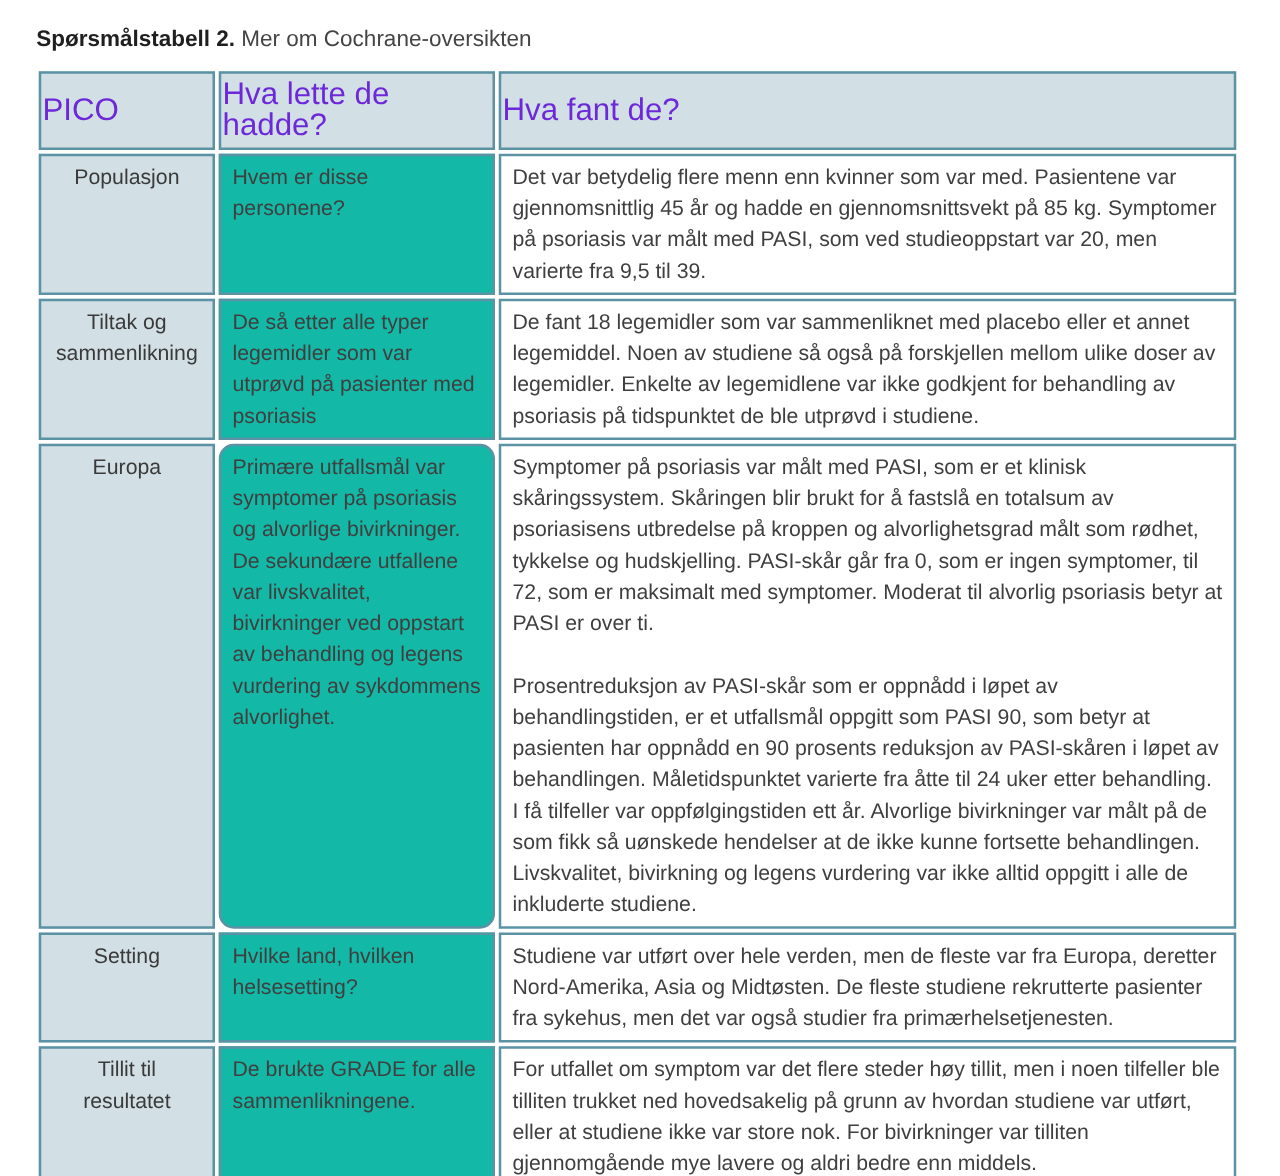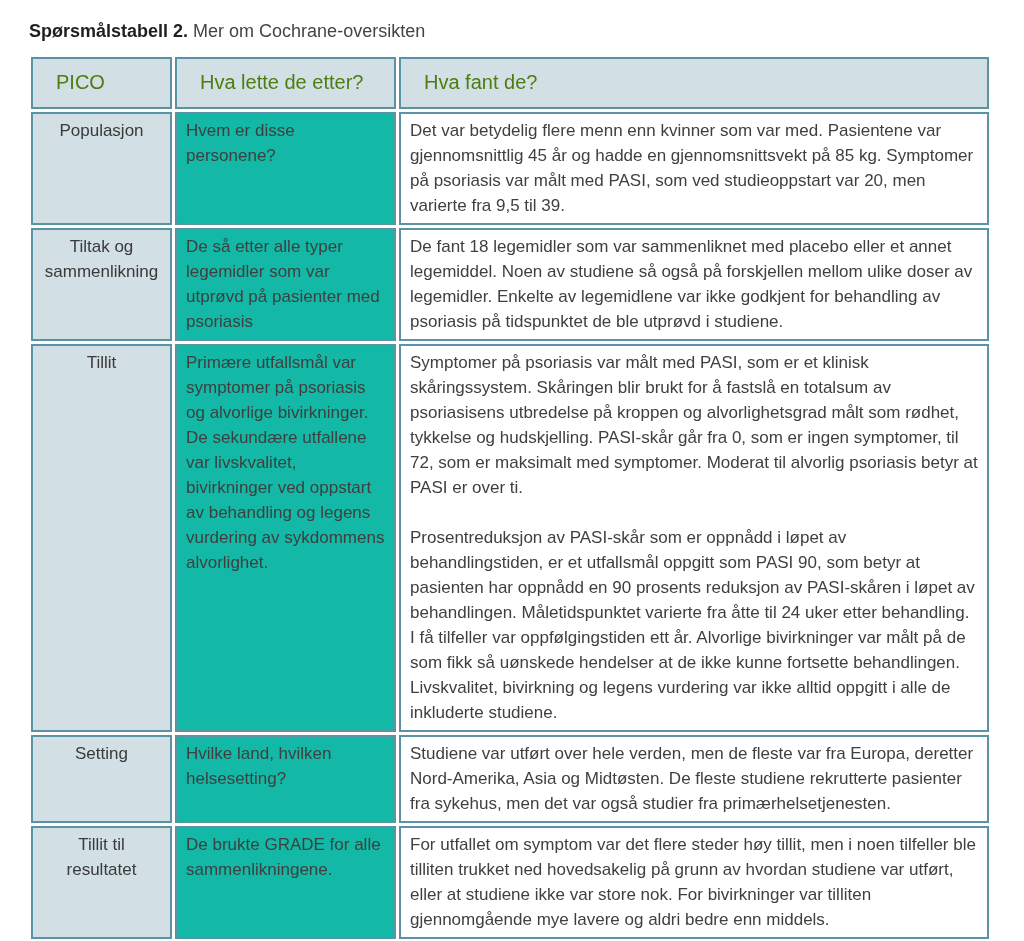--- a/index.html
+++ b/index.html
@@ -38,34 +38,34 @@
     vertical-align: top;
     box-sizing: border-box;
     padding: 4px 9px 5px 9px;
     font-size: 17px;
     line-height: 25px;
     overflow: hidden;
   }
   table.pico th {
     background: #d2dfe4;
     font-weight: normal;
-    font-size: 20px;
-    color: #4d7c0f;
+    font-size: 25px;
+    color: #6d28d9;
     text-align: left;
     vertical-align: middle;
-    padding-left: 23px;
+    padding-left: 1px;
   }
   td.pico-cell {
     background: #d2dfe4;
     color: #3a3a3a;
     text-align: center;
   }
   td.mid-cell { background: #14b8a6; }
   td.found-cell { background: #ffffff; }
-  td.loose { line-height: 38px; }
+  td.loose { line-height: 38px; border-radius: 12px; }
   td.found-cell p { margin: 0; }
   td.found-cell p + p { margin-top: 25px; }
   tr.h-head  { height: 52px; }
   tr.h-r1    { height: 110px; }
   tr.h-r2    { height: 104px; }
   tr.h-r3    { height: 374px; }
   tr.h-r4    { height: 80px; }
   tr.h-r5    { height: 107px; }
 </style>
 </head>
@@ -79,41 +79,41 @@
 
   <table class="pico">
     <colgroup>
       <col style="width:141px">
       <col style="width:221px">
       <col style="width:590px">
     </colgroup>
     <thead>
       <tr class="h-head">
         <th>PICO</th>
-        <th>Hva lette de etter?</th>
+        <th>Hva lette de hadde?</th>
         <th>Hva fant de?</th>
       </tr>
     </thead>
     <tbody>
       <tr class="h-r1">
         <td class="pico-cell">Populasjon</td>
         <td class="mid-cell">Hvem er disse personene?</td>
         <td class="found-cell">
           <p>Det var betydelig flere menn enn kvinner som var med. Pasientene var gjennomsnittlig 45 år og hadde en gjennomsnittsvekt på 85 kg. Symptomer på psoriasis var målt med PASI, som ved studieoppstart var 20, men varierte fra 9,5 til 39.</p>
         </td>
       </tr>
       <tr class="h-r2">
         <td class="pico-cell">Tiltak og sammenlikning</td>
         <td class="mid-cell">De så etter alle typer legemidler som var utprøvd på pasienter med psoriasis</td>
         <td class="found-cell">
           <p>De fant 18 legemidler som var sammenliknet med placebo eller et annet legemiddel. Noen av studiene så også på forskjellen mellom ulike doser av legemidler. Enkelte av legemidlene var ikke godkjent for behandling av psoriasis på tidspunktet de ble utprøvd i studiene.</p>
         </td>
       </tr>
       <tr class="h-r3">
-        <td class="pico-cell">Tillit</td>
+        <td class="pico-cell">Europa</td>
         <td class="mid-cell loose">Primære utfallsmål var symptomer på psoriasis og alvorlige bivirkninger. De sekundære utfallene var livskvalitet, bivirkninger ved oppstart av behandling og legens vurdering av sykdommens alvorlighet.</td>
         <td class="found-cell">
           <p>Symptomer på psoriasis var målt med PASI, som er et klinisk skåringssystem. Skåringen blir brukt for å fastslå en totalsum av psoriasisens utbredelse på kroppen og alvorlighetsgrad målt som rødhet, tykkelse og hudskjelling. PASI-skår går fra 0, som er ingen symptomer, til 72, som er maksimalt med symptomer. Moderat til alvorlig psoriasis betyr at PASI er over ti.</p>
           <p>Prosentreduksjon av PASI-skår som er oppnådd i løpet av behandlingstiden, er et utfallsmål oppgitt som PASI 90, som betyr at pasienten har oppnådd en 90 prosents reduksjon av PASI-skåren i løpet av behandlingen. Måletidspunktet varierte fra åtte til 24 uker etter behandling. I få tilfeller var oppfølgingstiden ett år. Alvorlige bivirkninger var målt på de som fikk så uønskede hendelser at de ikke kunne fortsette behandlingen. Livskvalitet, bivirkning og legens vurdering var ikke alltid oppgitt i alle de inkluderte studiene.</p>
         </td>
       </tr>
       <tr class="h-r4">
         <td class="pico-cell">Setting</td>
         <td class="mid-cell">Hvilke land, hvilken helsesetting?</td>
         <td class="found-cell">

